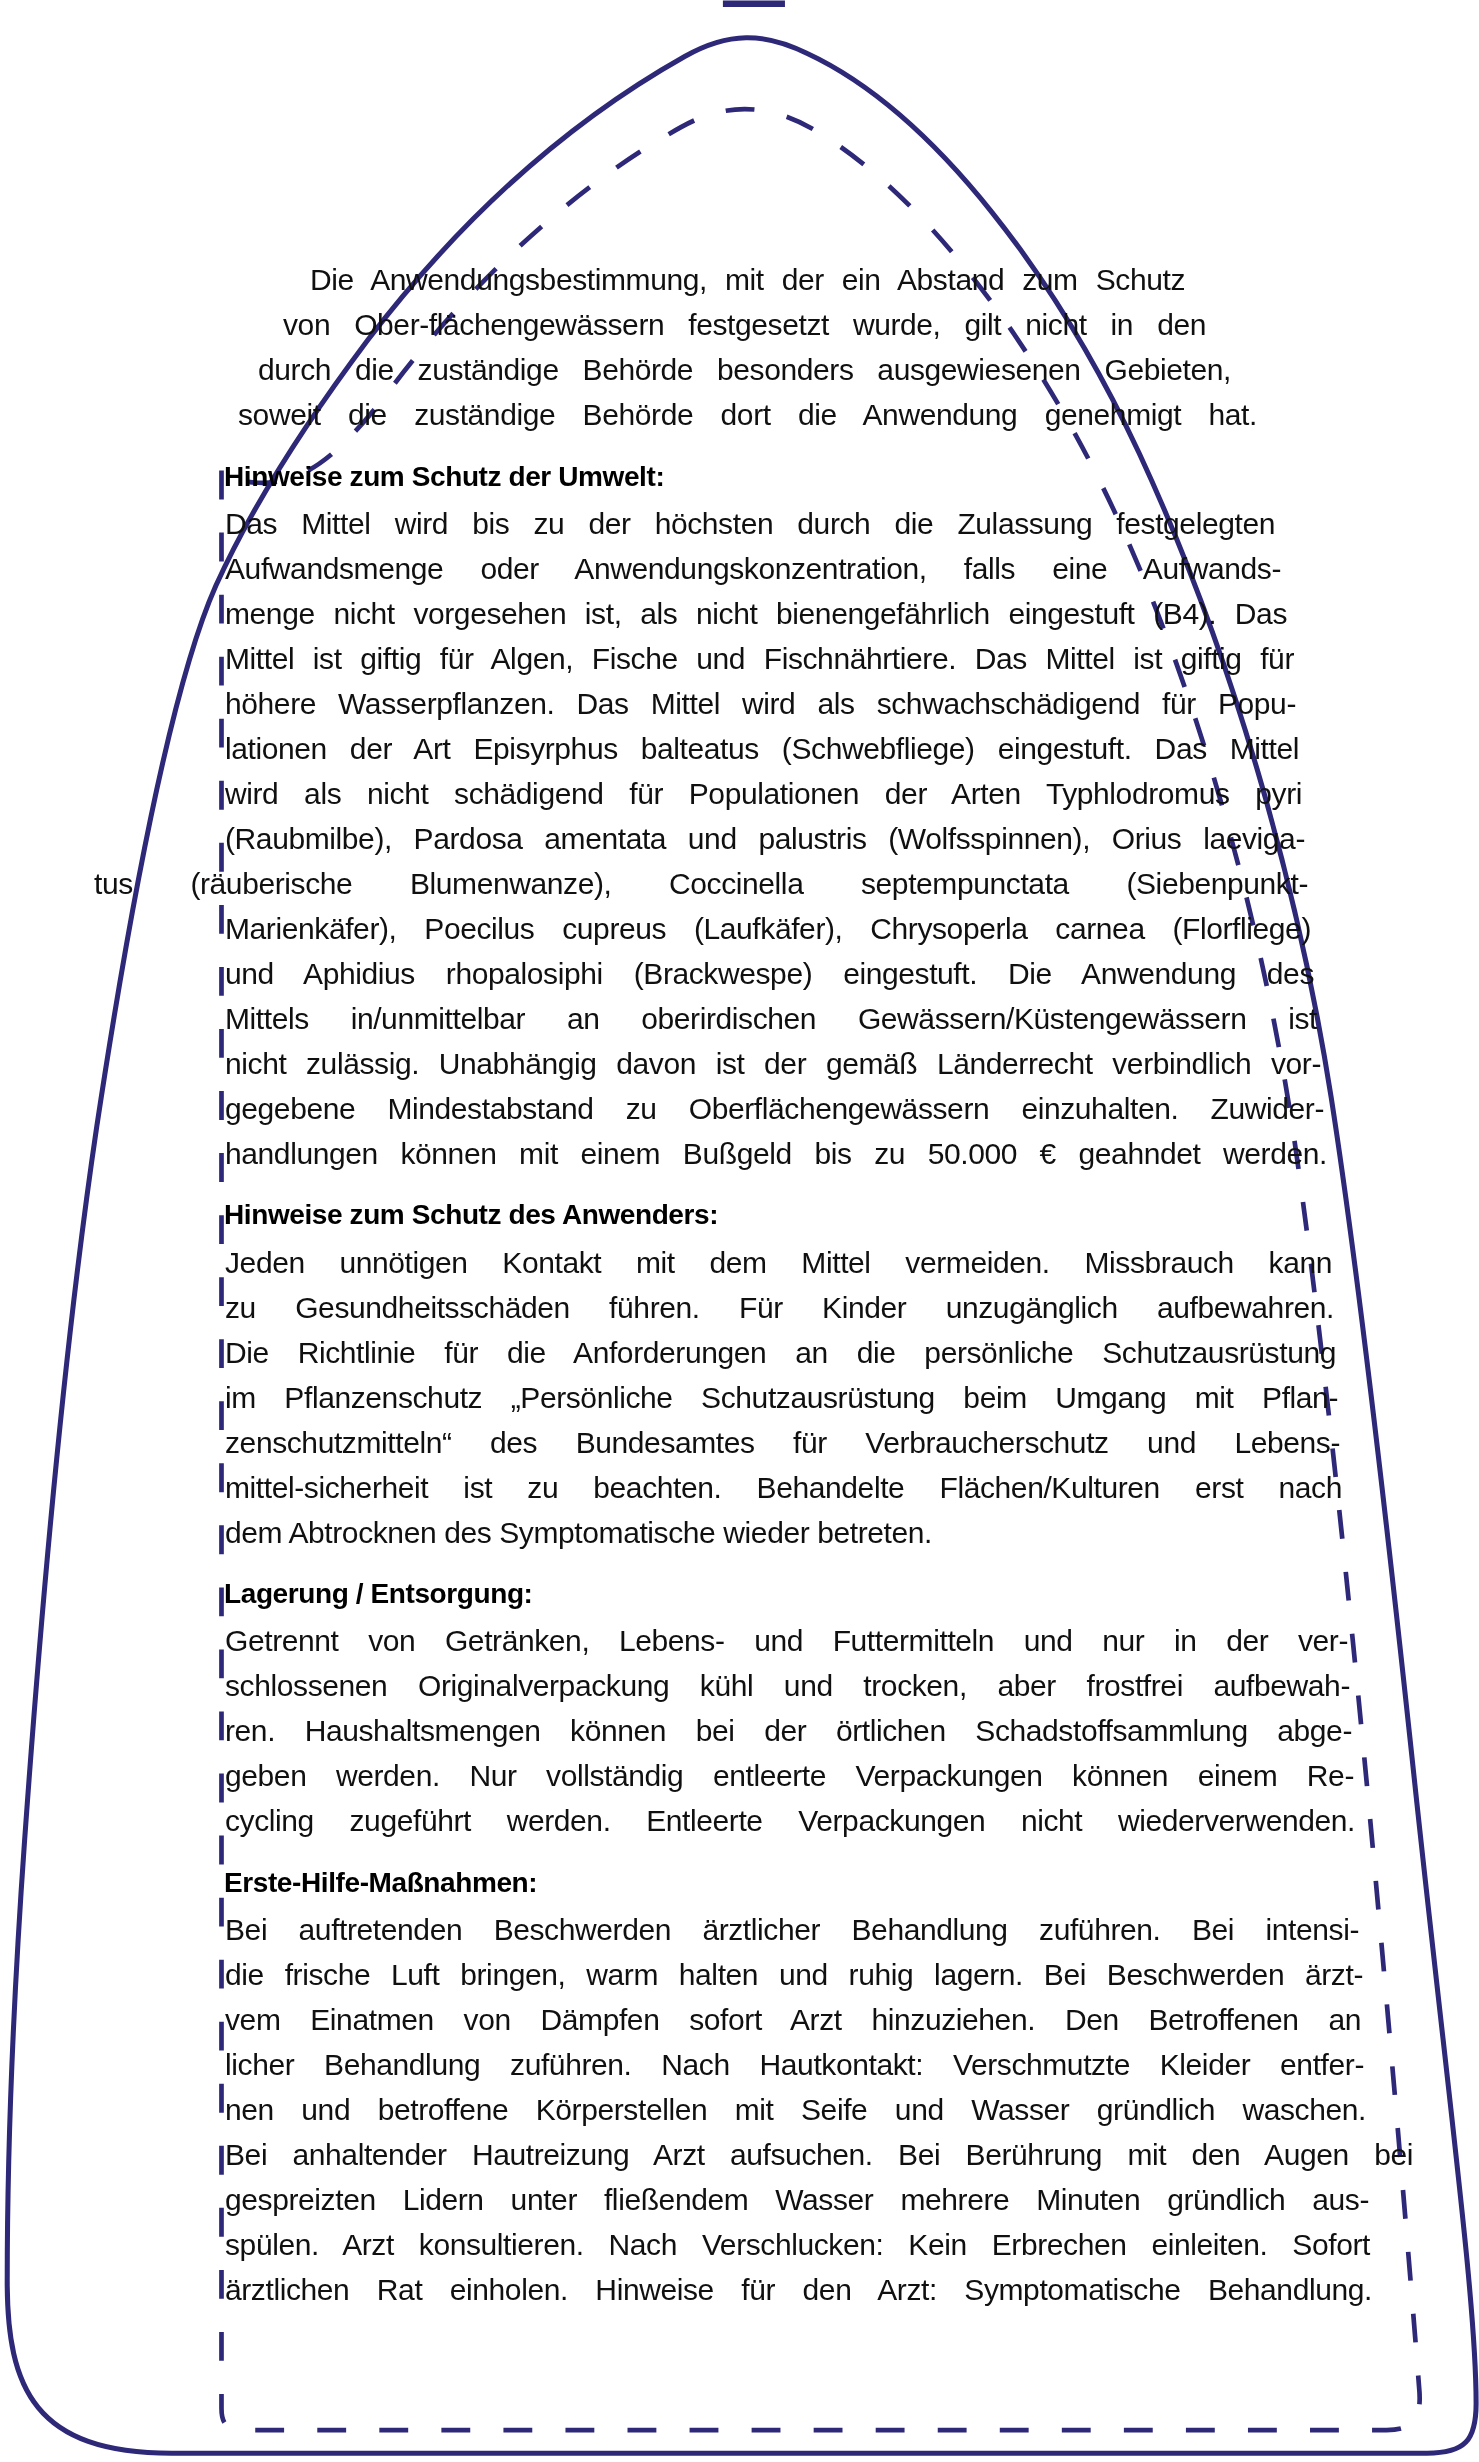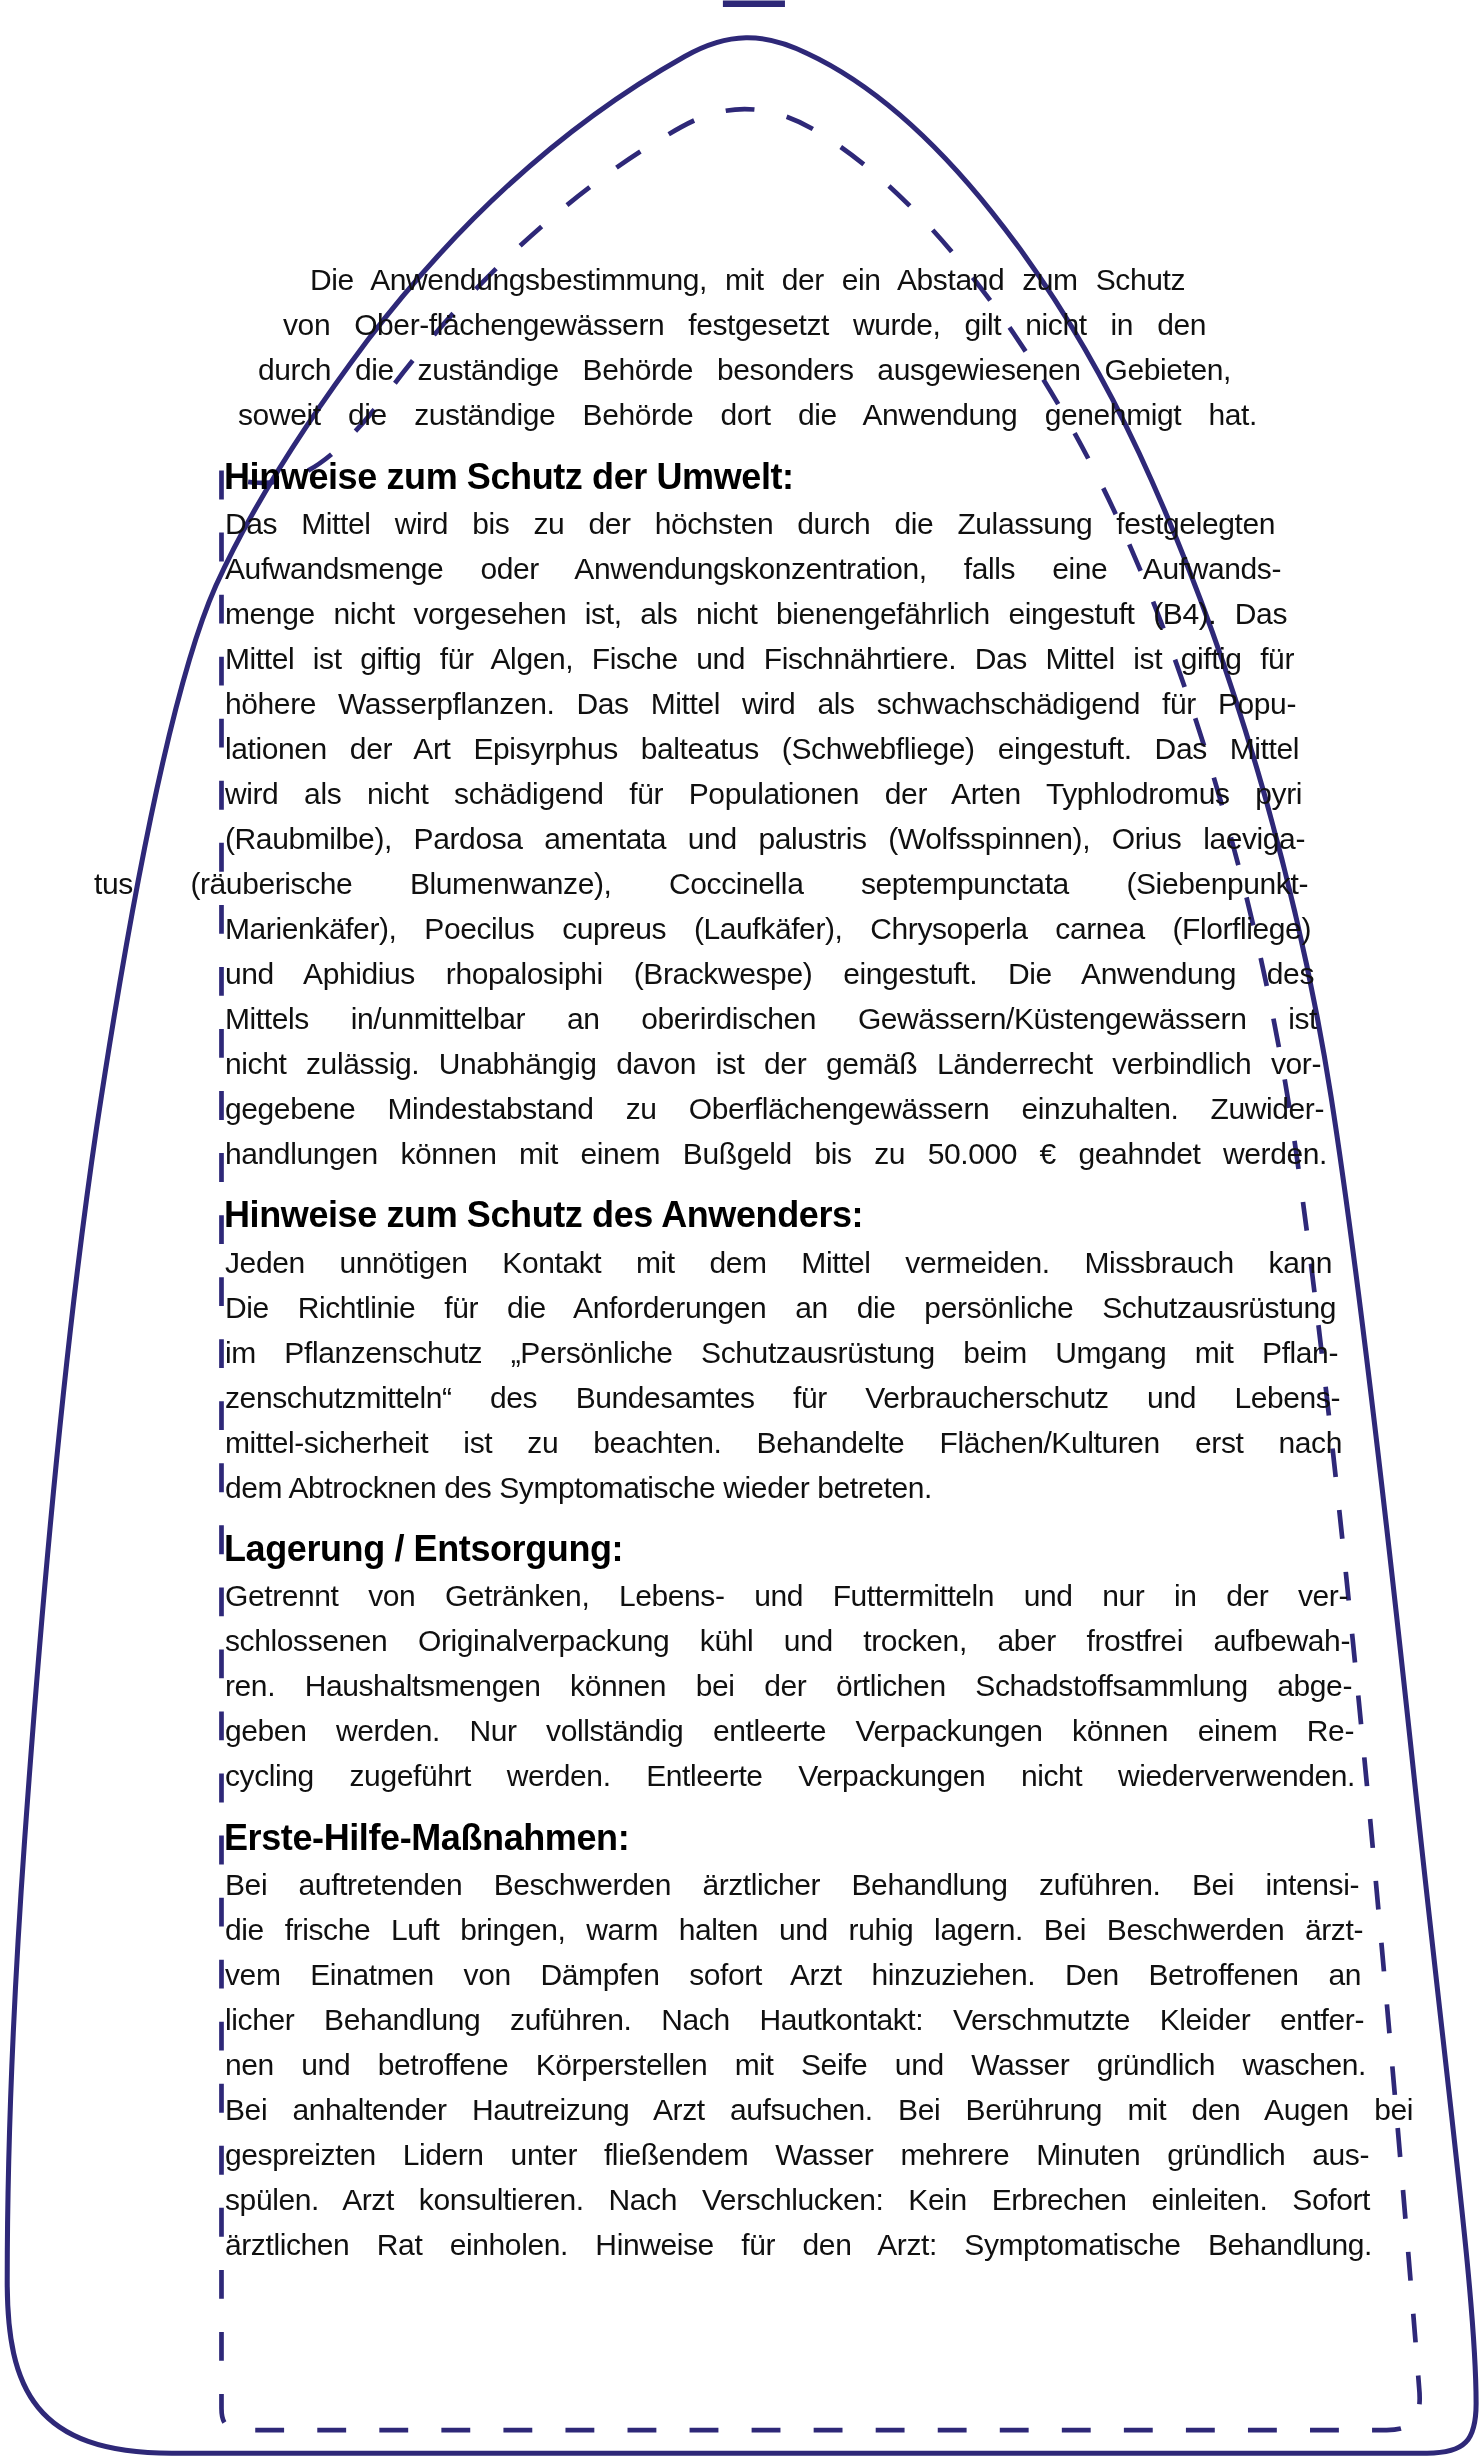--- a/index.html
+++ b/index.html
@@ -27,21 +27,21 @@
   }
   .bodyline.no-just{
     text-align:left;
     text-align-last:left;
   }
   .heading{
     height:45px;
     line-height:45px;
     margin-top:16.6px;
     margin-bottom:2.2px;
-    font-size:36px;
+    font-size:28px;
     font-weight:700;
     letter-spacing:-0.4px;
     color:#000;
     text-align:left;
   }
 </style>
 </head>
 <body>
 
 <div id="page">
@@ -95,20 +95,21 @@
       <div class="bodyline" style="margin-left: 225px; margin-right: 174px;">(Raubmilbe), Pardosa amentata und palustris (Wolfsspinnen), Orius laeviga-</div>
       <div class="bodyline" style="margin-left: 94px; margin-right: 171px;">tus (räuberische Blumenwanze), Coccinella septempunctata (Siebenpunkt-</div>
       <div class="bodyline" style="margin-left: 225px; margin-right: 168px;">Marienkäfer), Poecilus cupreus (Laufkäfer), Chrysoperla carnea (Florfliege)</div>
       <div class="bodyline" style="margin-left: 225px; margin-right: 165px;">und Aphidius rhopalosiphi (Brackwespe) eingestuft. Die Anwendung des</div>
       <div class="bodyline" style="margin-left: 225px; margin-right: 162px;">Mittels in/unmittelbar an oberirdischen Gewässern/Küstengewässern ist</div>
       <div class="bodyline" style="margin-left: 225px; margin-right: 158px;">nicht zulässig. Unabhängig davon ist der gemäß Länderrecht verbindlich vor-</div>
       <div class="bodyline" style="margin-left: 225px; margin-right: 155px;">gegebene Mindestabstand zu Oberflächengewässern einzuhalten. Zuwider-</div>
       <div class="bodyline" style="margin-left: 225px; margin-right: 152px;">handlungen können mit einem Bußgeld bis zu 50.000 € geahndet werden.</div>
       <div class="heading" style="margin-left: 224px;">Hinweise zum Schutz des Anwenders:</div>
       <div class="bodyline" style="margin-left: 225px; margin-right: 147px;">Jeden unnötigen Kontakt mit dem Mittel vermeiden. Missbrauch kann</div>
+      <div class="bodyline" style="margin-left: 225px; margin-right: 145px;">zu Gesundheitsschäden führen. Für Kinder unzugänglich aufbewahren.</div>
       <div class="bodyline" style="margin-left: 225px; margin-right: 143px;">Die Richtlinie für die Anforderungen an die persönliche Schutzausrüstung</div>
       <div class="bodyline" style="margin-left: 225px; margin-right: 141px;">im Pflanzenschutz „Persönliche Schutzausrüstung beim Umgang mit Pflan-</div>
       <div class="bodyline" style="margin-left: 225px; margin-right: 139px;">zenschutzmitteln“ des Bundesamtes für Verbraucherschutz und Lebens-</div>
       <div class="bodyline" style="margin-left: 225px; margin-right: 137px;">mittel-sicherheit ist zu beachten. Behandelte Flächen/Kulturen erst nach</div>
       <div class="bodyline no-just" style="margin-left: 225px; margin-right: 135px;">dem Abtrocknen des Symptomatische wieder betreten.</div>
       <div class="heading" style="margin-left: 224px;">Lagerung / Entsorgung:</div>
       <div class="bodyline" style="margin-left: 225px; margin-right: 131px;">Getrennt von Getränken, Lebens- und Futtermitteln und nur in der ver-</div>
       <div class="bodyline" style="margin-left: 225px; margin-right: 129px;">schlossenen Originalverpackung kühl und trocken, aber frostfrei aufbewah-</div>
       <div class="bodyline" style="margin-left: 225px; margin-right: 127px;">ren. Haushaltsmengen können bei der örtlichen Schadstoffsammlung abge-</div>
       <div class="bodyline" style="margin-left: 225px; margin-right: 125px;">geben werden. Nur vollständig entleerte Verpackungen können einem Re-</div>

